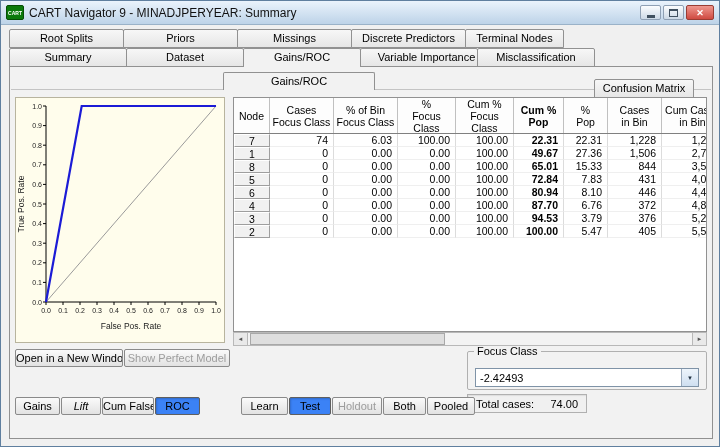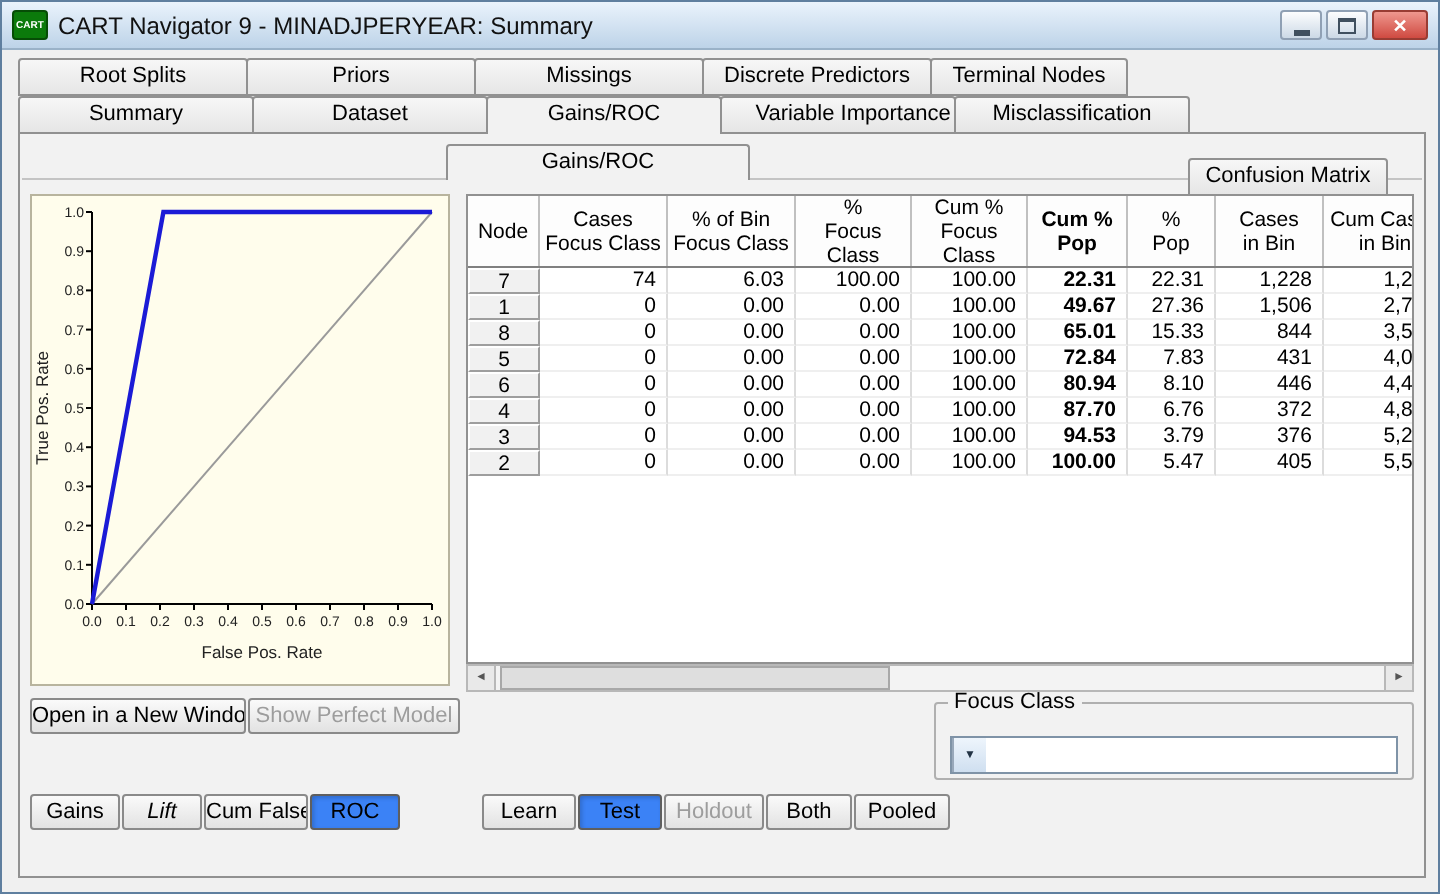--- a/index.html
+++ b/index.html
@@ -331,26 +331,31 @@
       <div class="scroll-thumb"></div>
     </div>
     <div class="scroll-btn right">
         <span>►</span>
       </div>
   </div>
 
   <fieldset class="focus-fieldset">
     <legend>Focus Class</legend>
     <div class="combo">
+      <span class="combo-value">-2.42493</span>
       <span class="combo-arrow">
           <span>▼</span>
         </span>
     </div>
   </fieldset>
 
+  <div class="stat-box" id="stat-total">
+    <span>Total cases:</span>
+    <span>74.00</span>
+  </div>
 
   <div id="view-buttons">
       <div class="btn" style="left: 14px; top: 396px; width: 45px;">Gains</div>
       <div class="btn" style="left: 60px; top: 396px; width: 40px; font-style: italic;">Lift</div>
       <div class="btn" style="left: 101px; top: 396px; width: 52px;">Cum False</div>
       <div class="btn pressed" style="left: 154px; top: 396px; width: 45px;">ROC</div>
     </div>
   <div id="sample-buttons">
       <div class="btn" style="left: 240px; top: 396px; width: 47px;">Learn</div>
       <div class="btn pressed" style="left: 288px; top: 396px; width: 42px;">Test</div>

